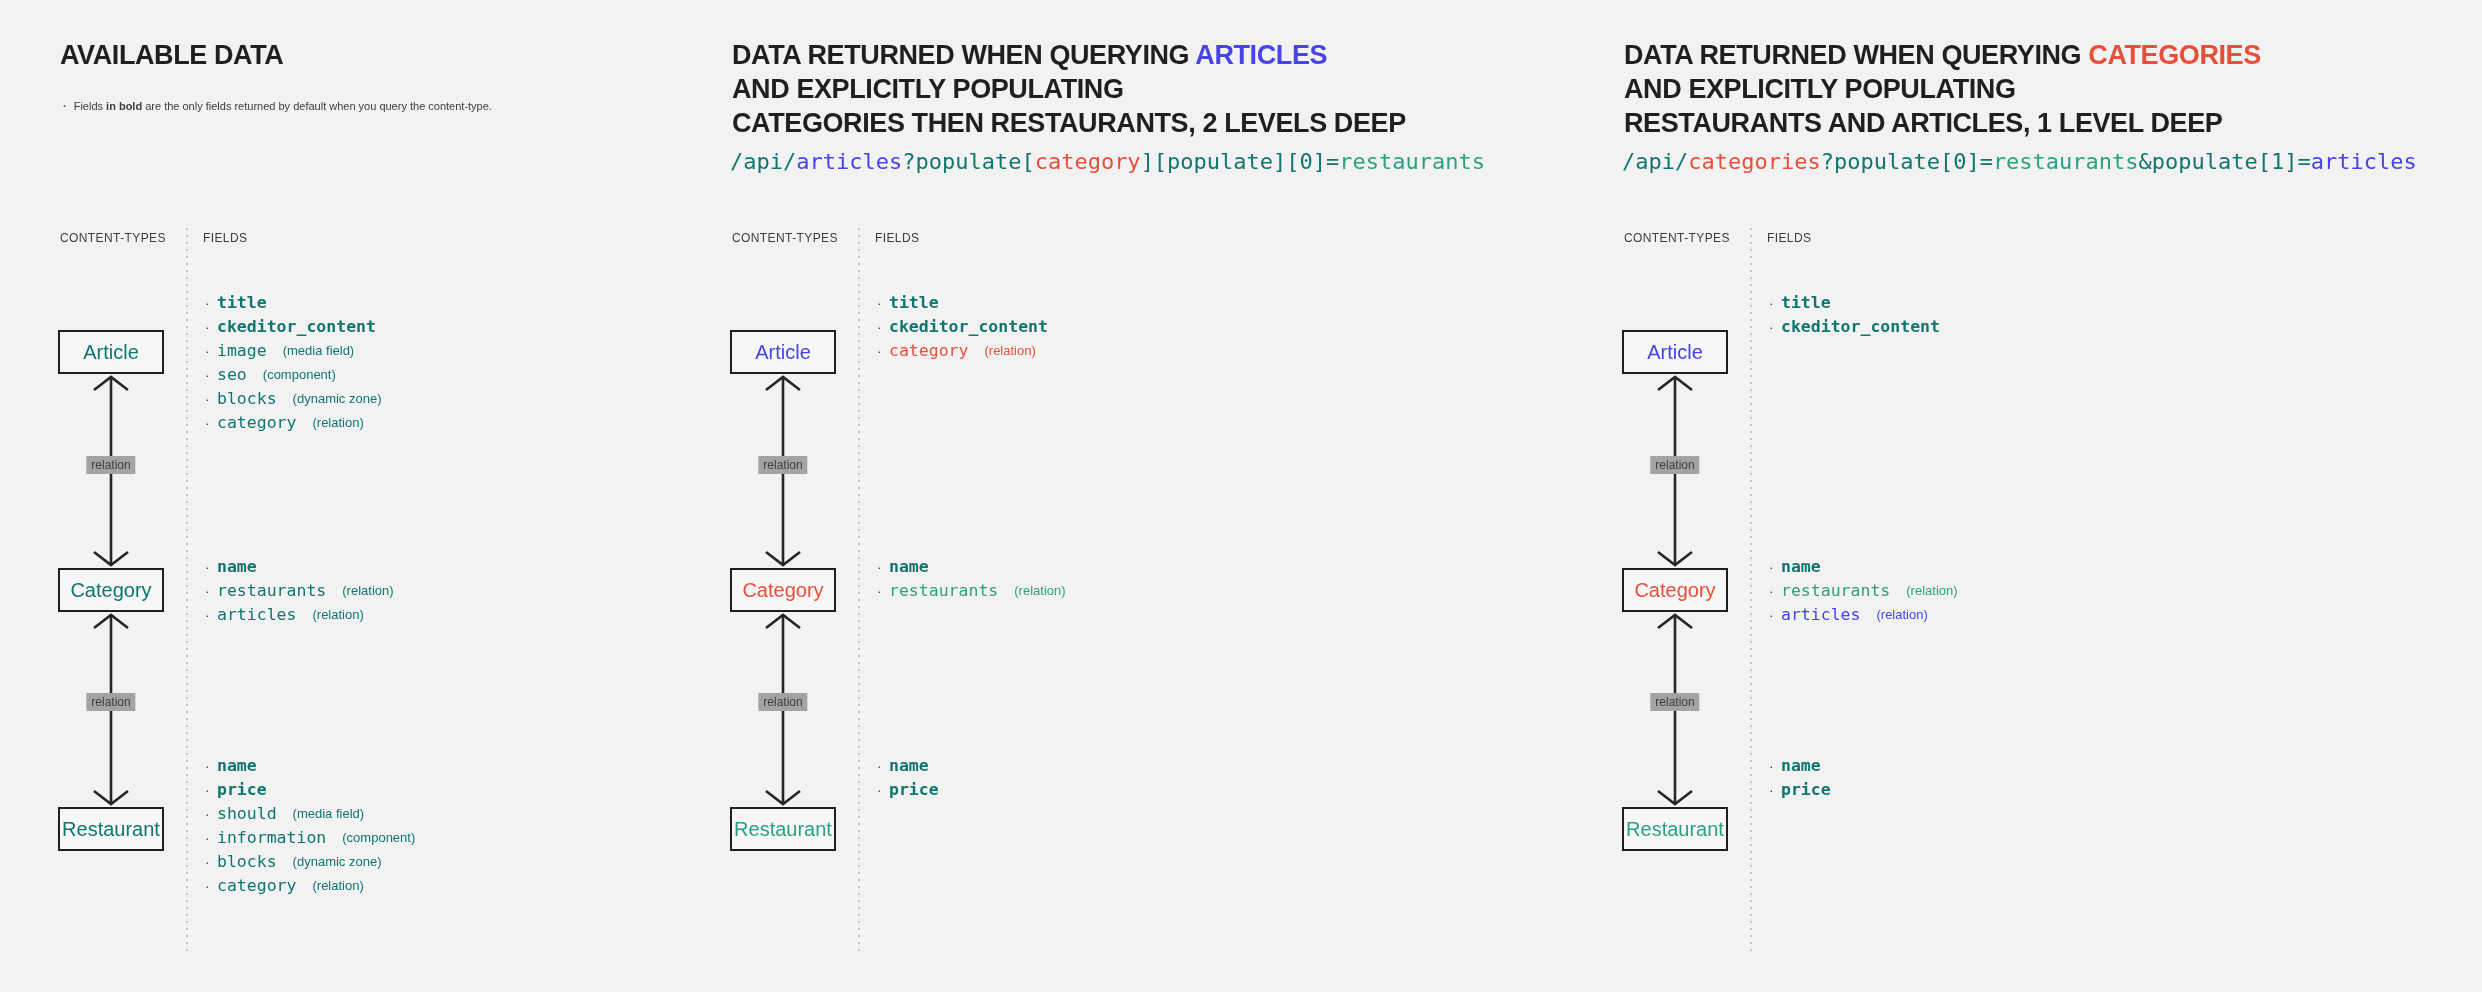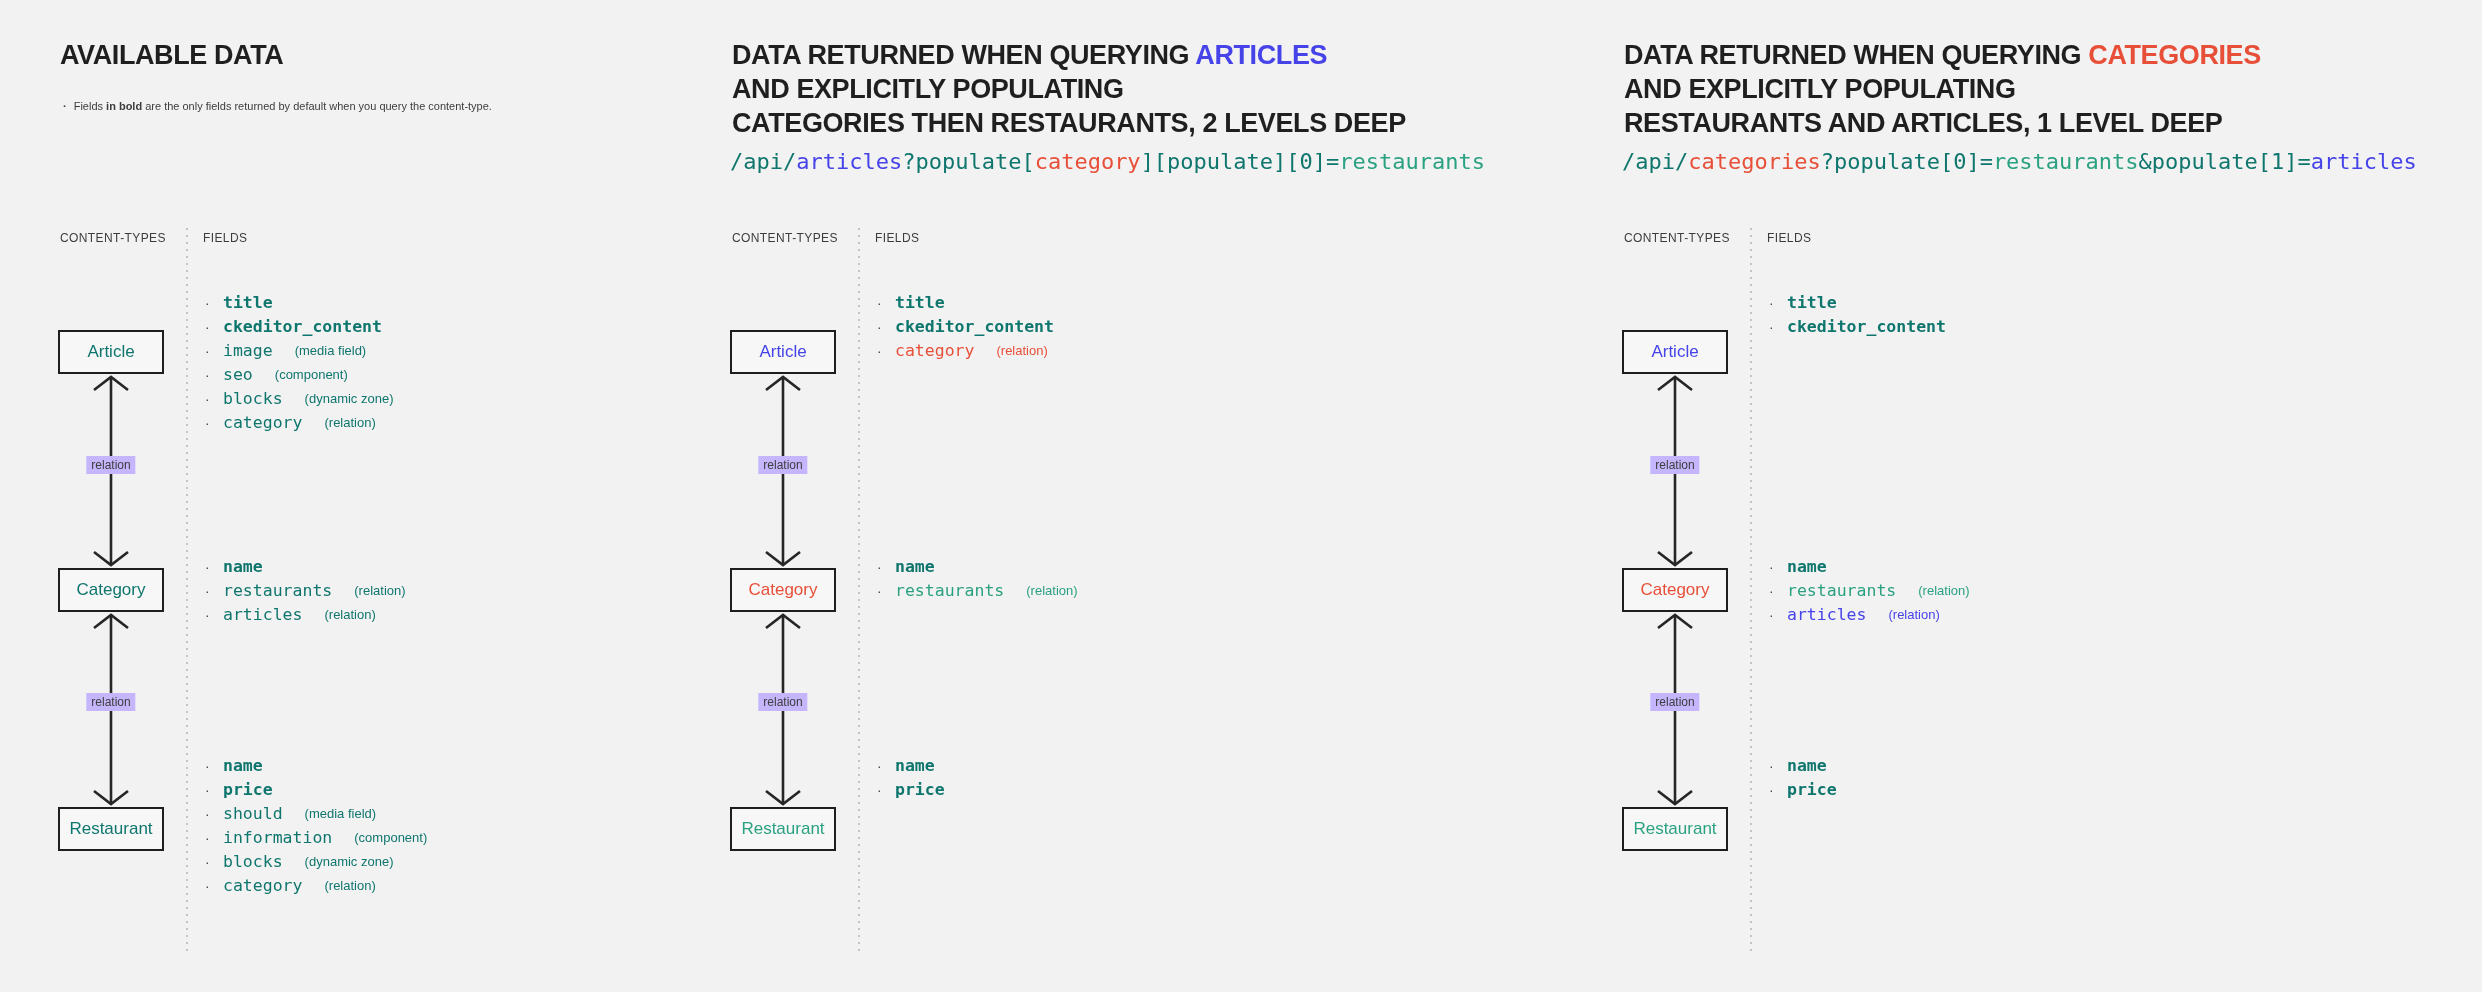--- a/index.html
+++ b/index.html
@@ -35,35 +35,35 @@
   .col-label { position:absolute; top:231px; font-size:12px; letter-spacing:0.4px; color:#3c3c3c; white-space:nowrap; }
   .divider {
     position:absolute; left:128px; top:228px; width:2px; height:728px;
     background-image:repeating-linear-gradient(to bottom, #c2c2c2 0 2px, transparent 2px 7px);
   }
 
   .ct-box {
     position:absolute; left:0; width:106px; height:44px;
     border:2.5px solid #1e1e1e; background:#f7f7f7;
     display:flex; align-items:center; justify-content:center;
-    font-size:17px;
+    font-size:20px;
   }
 
   .field-list { position:absolute; left:147px; }
-  .field-row { display:flex; align-items:flex-start; column-gap:9px; height:24px; line-height:24px; white-space:nowrap; }
+  .field-row { display:flex; align-items:flex-start; column-gap:3px; height:24px; line-height:24px; white-space:nowrap; }
   .f-bullet { width:9px; flex:none; color:#4a4a4a; font-size:14px; }
   .f-bullet::before { content:'\00B7'; }
   .f-name { font-family:"DejaVu Sans Mono", monospace; font-size:16.5px; }
   .fb { font-weight:bold; }
   .f-type { font-size:13px; margin-left:13px; }
 
   .connector { position:absolute; stroke:#262626; stroke-width:2.6; fill:none; }
   .rel-label {
     position:absolute; left:53px; transform:translate(-50%,-50%);
-    background:#c4b5fd; padding:2px 5px; font-size:12px; color:#3d3d3d;
+    background:#a3a3a3; padding:2px 5px; font-size:12px; color:#3d3d3d;
   }
 
   .c-dark { color:#0f766e; }
   .c-blue { color:#4643e8; }
   .c-red  { color:#e84f38; }
   .c-teal { color:#2aa181; }
   .heading .c-dark { color:#1f1f1f; }
 </style>
 </head>
 <body>

